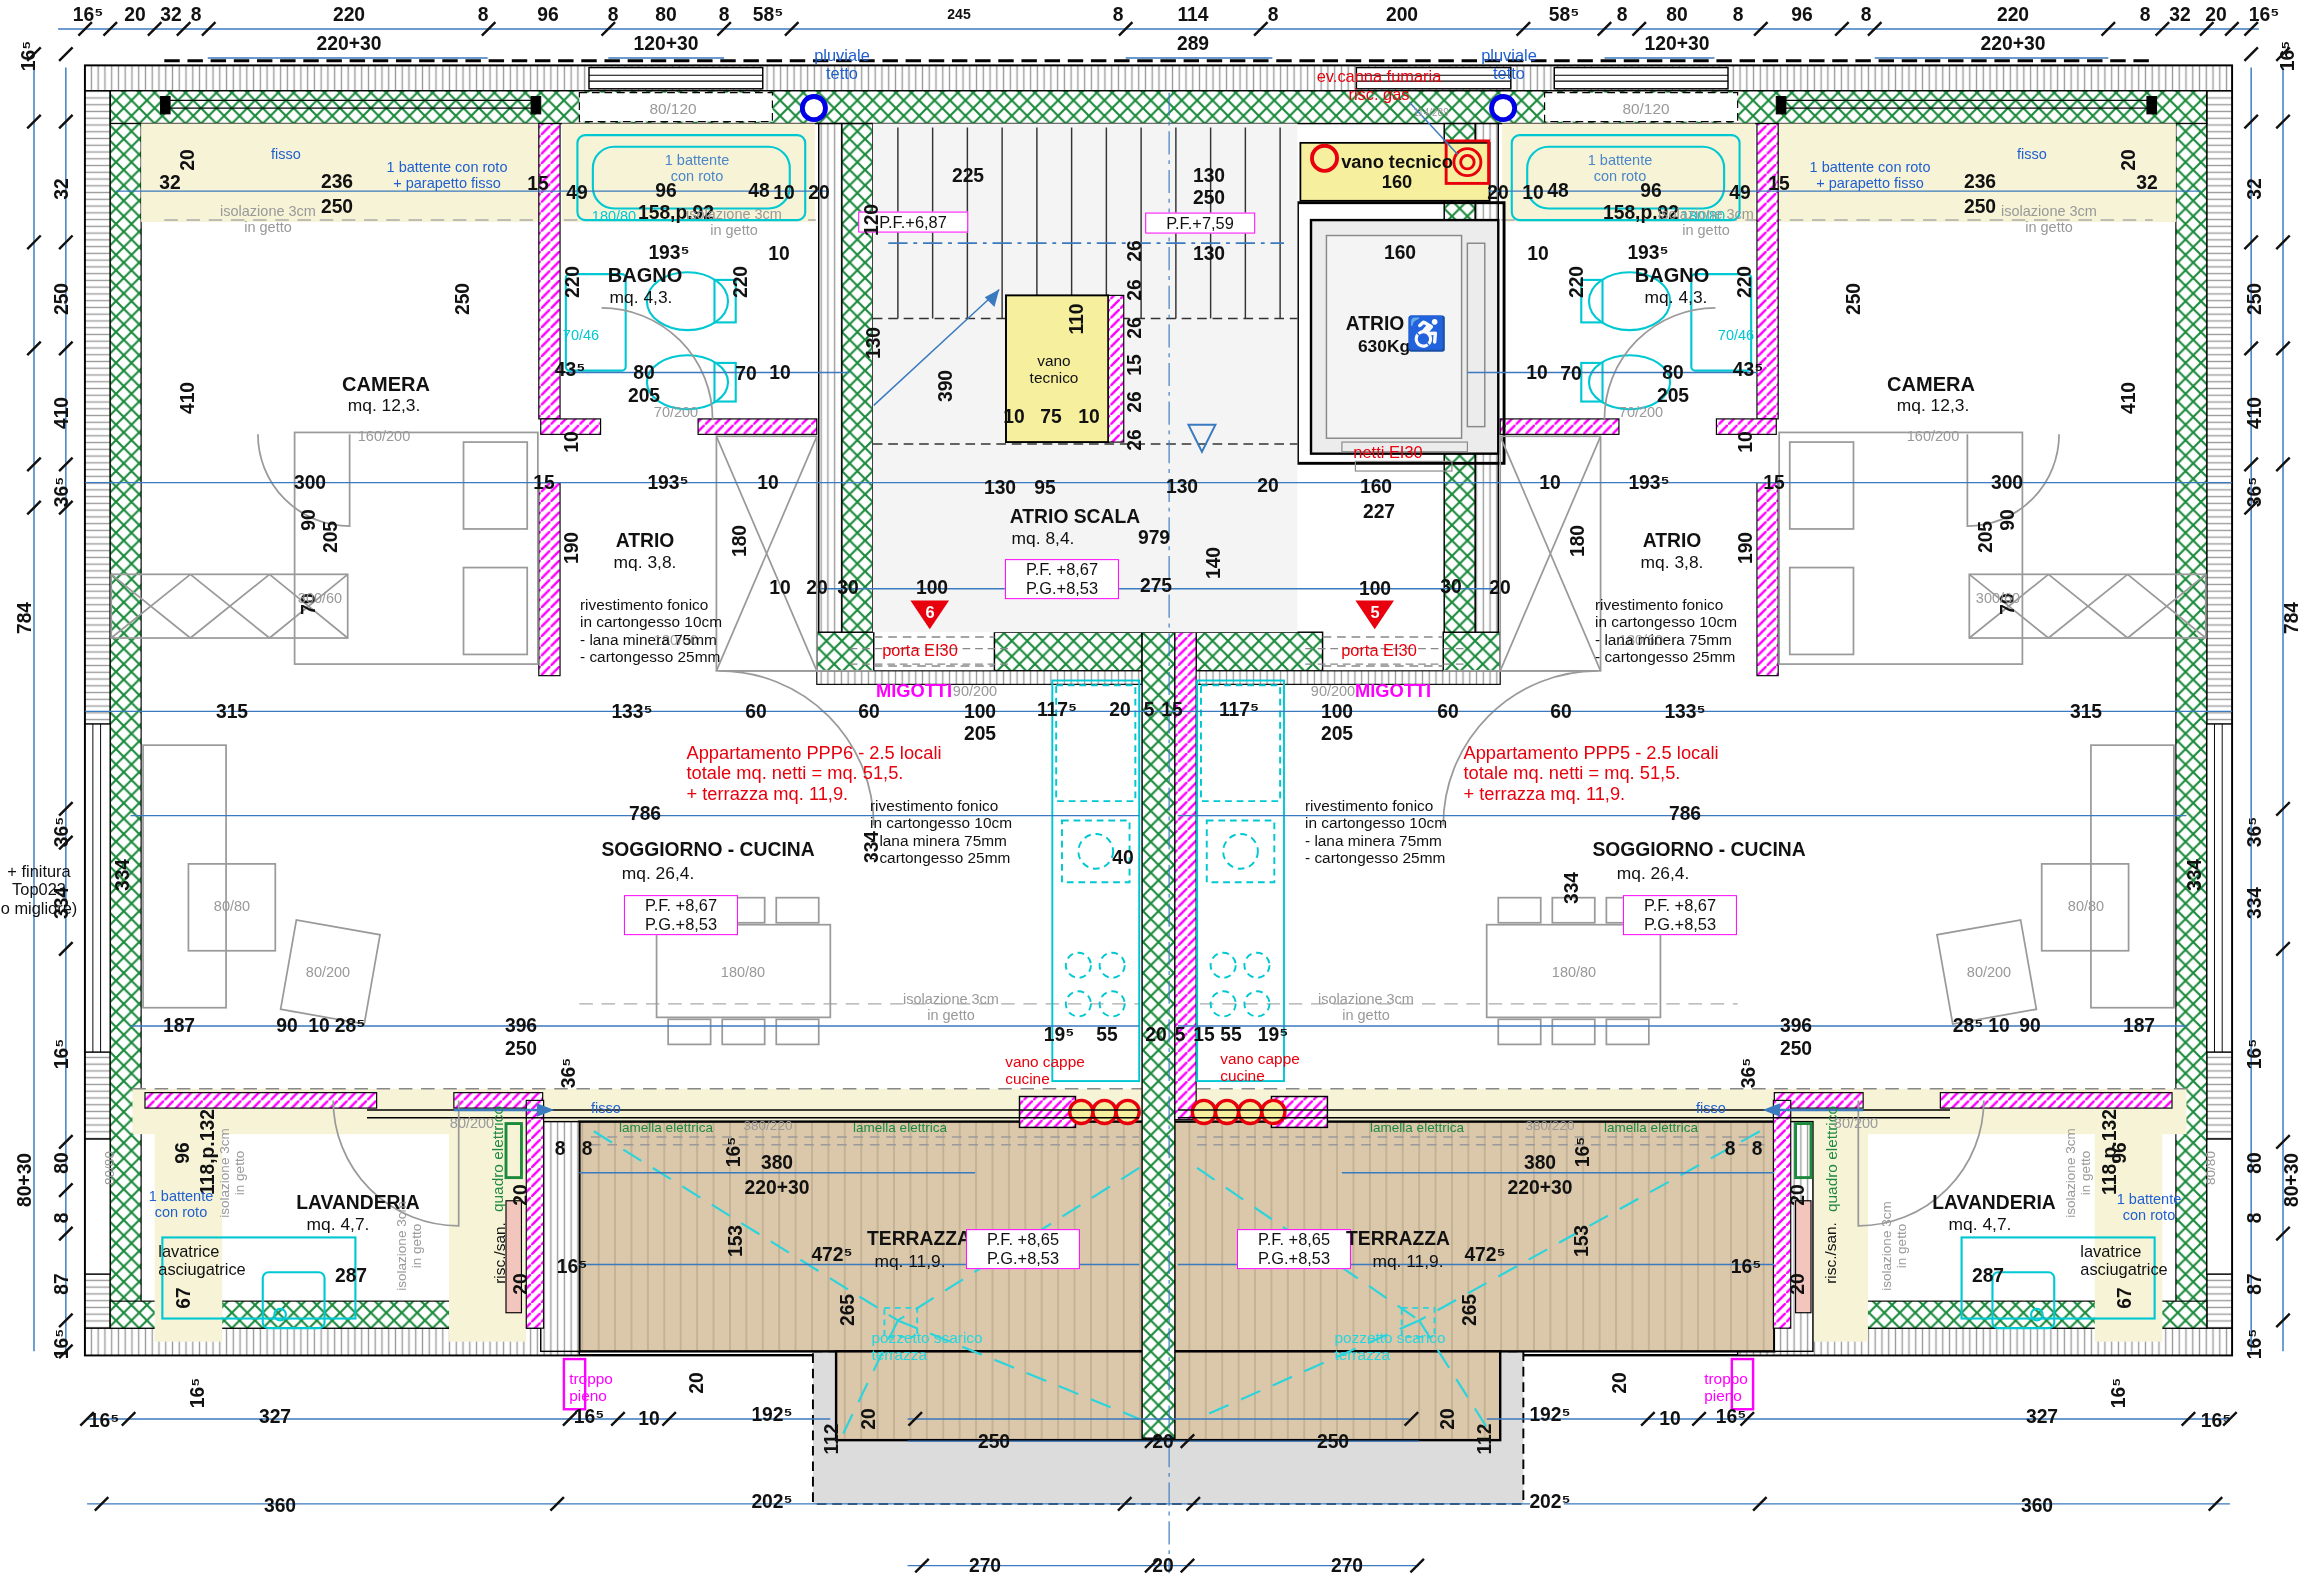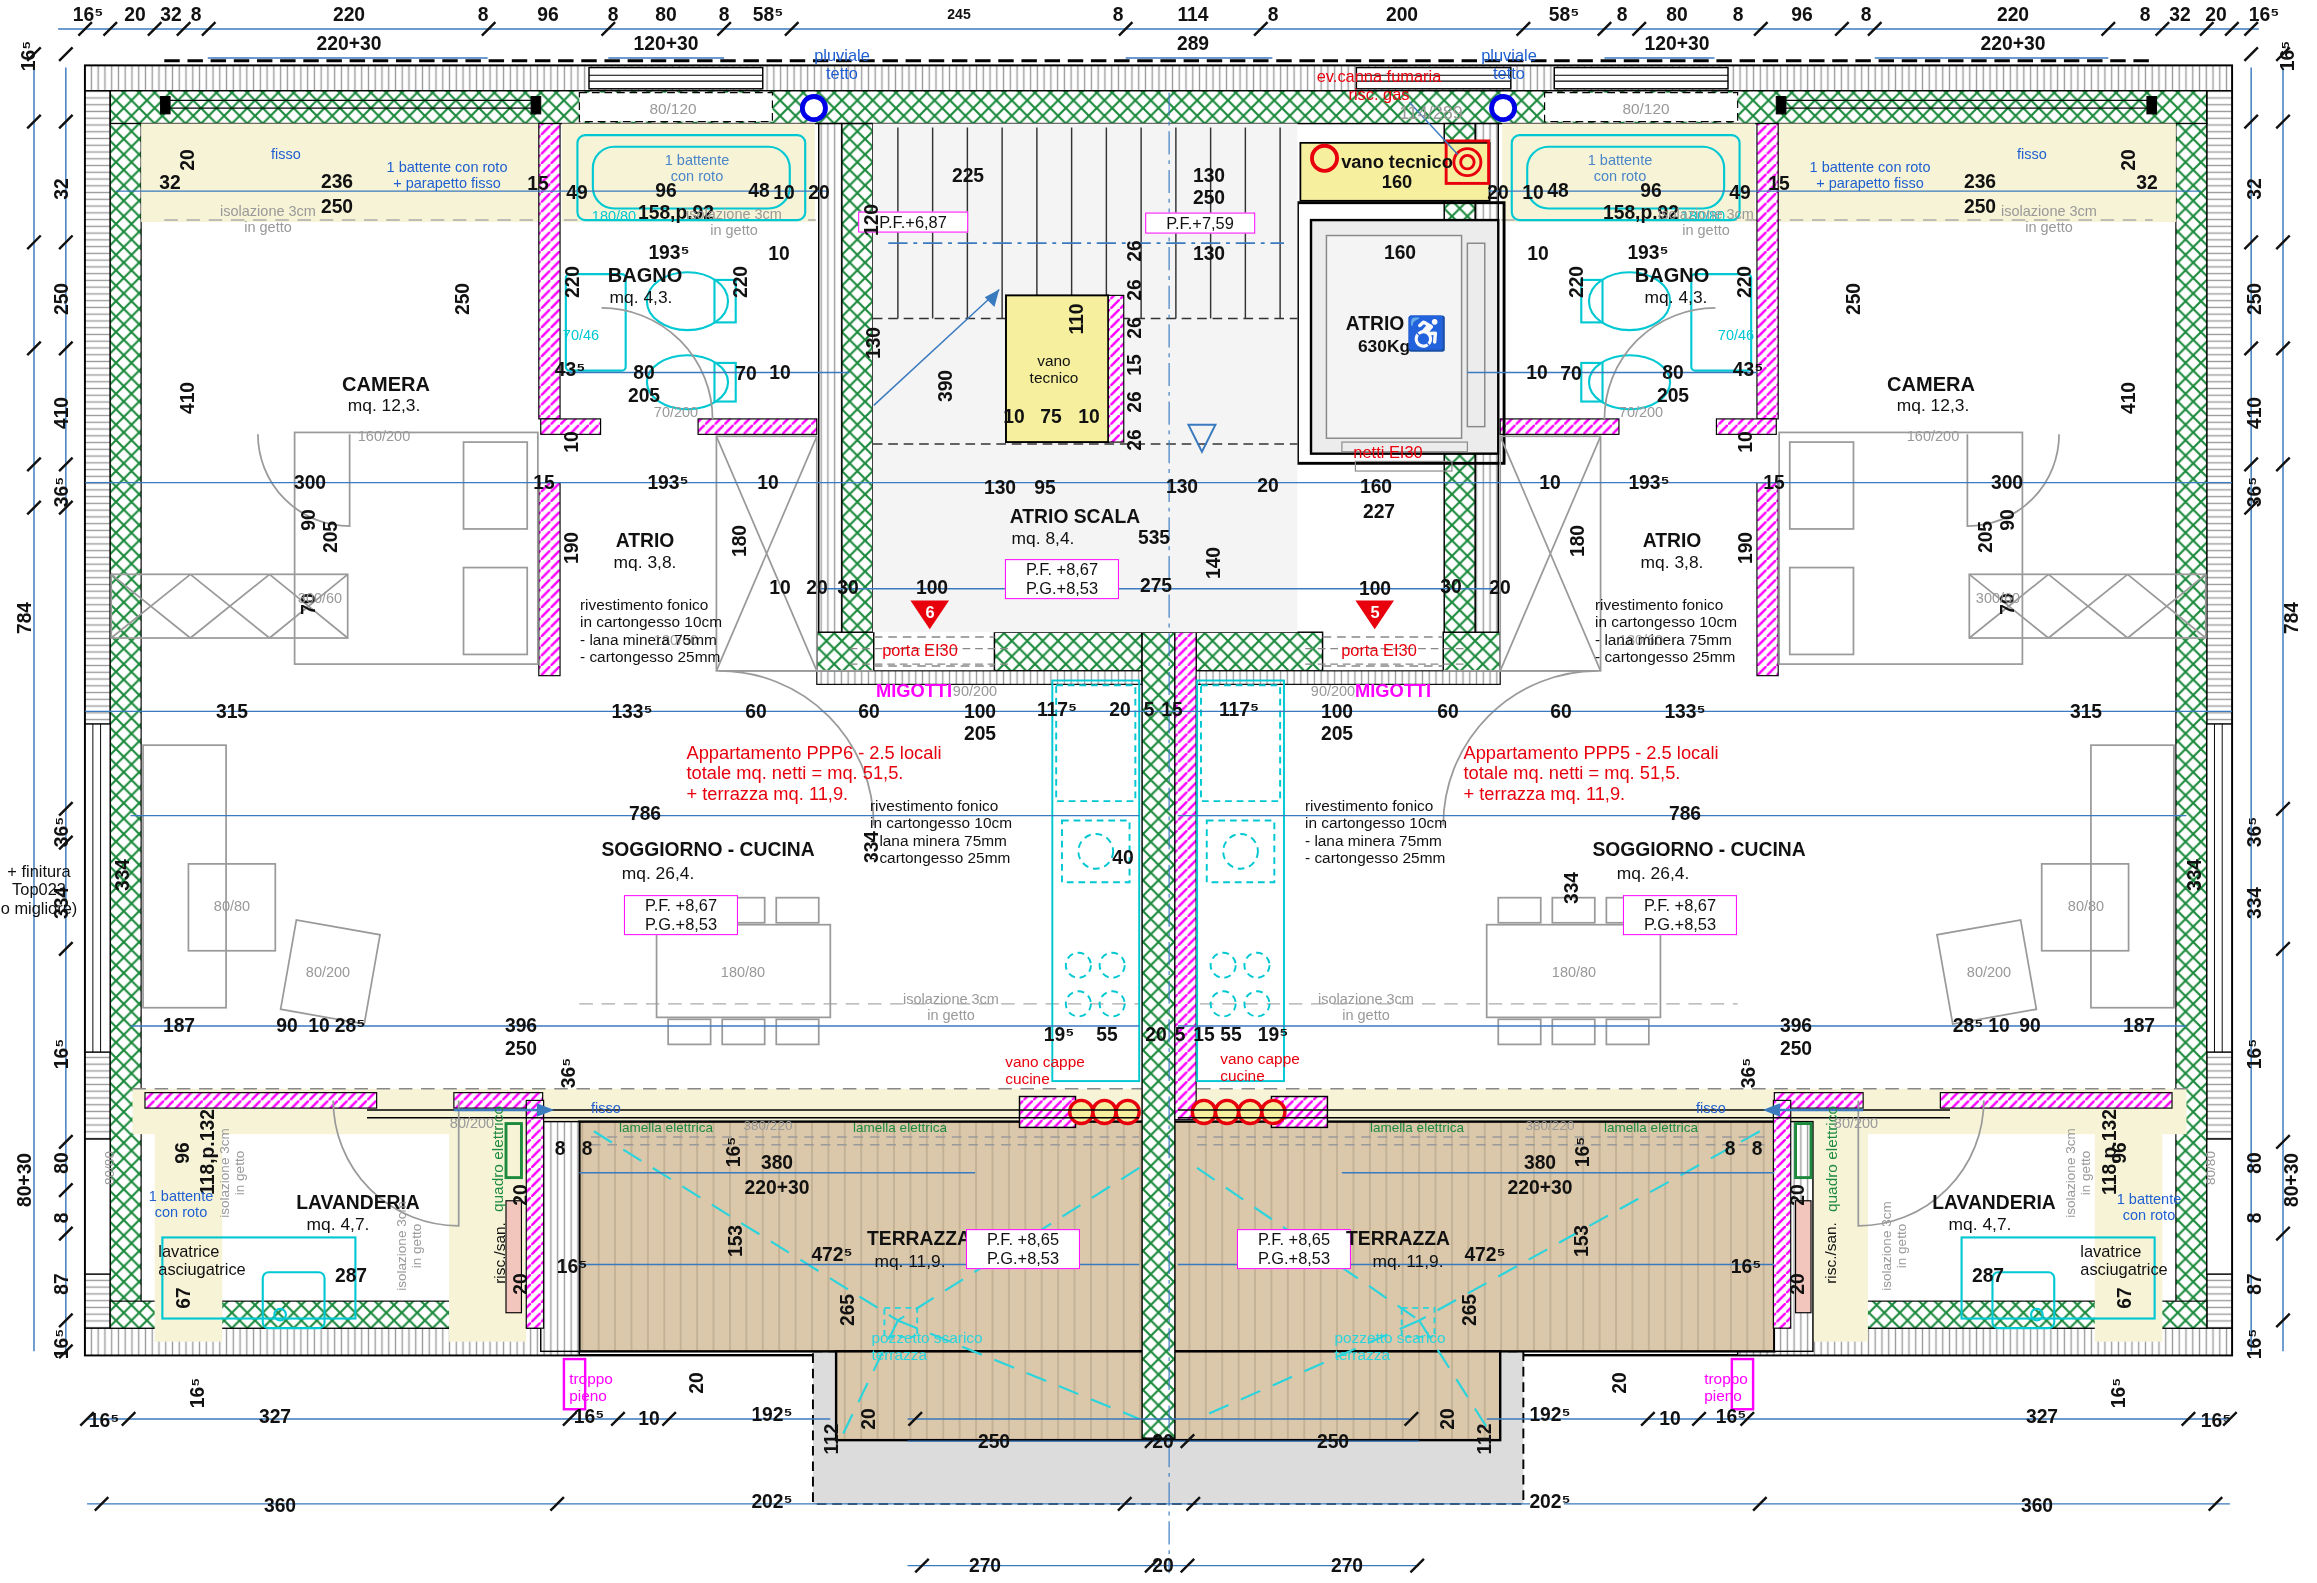--- a/index.html
+++ b/index.html
@@ -416,21 +416,21 @@
       <div class="lbl" style="left: 2255px; top: 1344px; font-size: 19.3px; transform: translate(-50%, -50%) rotate(-90deg);">16⁵</div>
       <div class="lbl note" style="left: 842px; top: 64px; font-size: 16.4px; color: rgb(31, 95, 208); transform: translate(-50%, -50%);">pluviale
 tetto</div>
       <div class="lbl note" style="left: 1509px; top: 64px; font-size: 16.4px; color: rgb(31, 95, 208); transform: translate(-50%, -50%);">pluviale
 tetto</div>
       <div class="lbl note" style="left: 1379px; top: 85px; font-size: 16.4px; color: rgb(232, 0, 13); transform: translate(-50%, -50%);">ev.canna fumaria
 risc. gas</div>
       <div class="lbl" style="left: 1397px; top: 172px; font-size: 18.3px; transform: translate(-50%, -50%);">vano tecnico
 160</div>
       <div class="lbl note" style="left: 673px; top: 109px; font-size: 15.4px; color: rgb(153, 153, 153); transform: translate(-50%, -50%);">80/120</div>
-      <div class="lbl note" style="left: 1431px; top: 113px; font-size: 18px; color: rgb(153, 153, 153); transform: translate(-50%, -50%);">114/289</div>
+      <div class="lbl note" style="left: 1431px; top: 113px; font-size: 10px; color: rgb(153, 153, 153); transform: translate(-50%, -50%);">114/289</div>
       <div class="lbl note" style="left: 1646px; top: 109px; font-size: 15.4px; color: rgb(153, 153, 153); transform: translate(-50%, -50%);">80/120</div>
       <div class="lbl note" style="left: 286px; top: 154px; font-size: 14.5px; color: rgb(31, 95, 208); transform: translate(-50%, -50%);">fisso</div>
       <div class="lbl note" style="left: 447px; top: 175px; font-size: 14.5px; color: rgb(31, 95, 208); transform: translate(-50%, -50%);">1 battente con roto
 + parapetto fisso</div>
       <div class="lbl" style="left: 188px; top: 160px; font-size: 19.3px; transform: translate(-50%, -50%) rotate(-90deg);">20</div>
       <div class="lbl" style="left: 170px; top: 183px; font-size: 19.3px; transform: translate(-50%, -50%);">32</div>
       <div class="lbl" style="left: 337px; top: 182px; font-size: 19.3px; transform: translate(-50%, -50%);">236</div>
       <div class="lbl" style="left: 337px; top: 207px; font-size: 19.3px; transform: translate(-50%, -50%);">250</div>
       <div class="lbl" style="left: 538px; top: 184px; font-size: 19.3px; transform: translate(-50%, -50%);">15</div>
       <div class="lbl note" style="left: 268px; top: 219px; font-size: 14.5px; color: rgb(153, 153, 153); transform: translate(-50%, -50%);">isolazione 3cm
@@ -556,21 +556,21 @@
       <div class="lbl note" style="left: 1333px; top: 691px; font-size: 14.5px; color: rgb(153, 153, 153); transform: translate(-50%, -50%);">90/200</div>
       <div class="lbl" style="left: 1075px; top: 517px; font-size: 19.3px; text-align: left; transform: translate(-50%, -50%);">ATRIO SCALA</div>
       <div class="lbl note" style="left: 1043px; top: 539px; font-size: 17.4px; transform: translate(-50%, -50%);">mq. 8,4.</div>
       <div class="lbl note boxm" style="left: 1062px; top: 579px; font-size: 16.4px; transform: translate(-50%, -50%);">P.F. +8,67
 P.G.+8,53</div>
       <div class="lbl" style="left: 1045px; top: 488px; font-size: 19.3px; transform: translate(-50%, -50%);">95</div>
       <div class="lbl" style="left: 1182px; top: 487px; font-size: 19.3px; transform: translate(-50%, -50%);">130</div>
       <div class="lbl" style="left: 1268px; top: 486px; font-size: 19.3px; transform: translate(-50%, -50%);">20</div>
       <div class="lbl" style="left: 1376px; top: 487px; font-size: 19.3px; transform: translate(-50%, -50%);">160</div>
       <div class="lbl" style="left: 1379px; top: 512px; font-size: 19.3px; transform: translate(-50%, -50%);">227</div>
-      <div class="lbl" style="left: 1154px; top: 538px; font-size: 19.3px; transform: translate(-50%, -50%);">535</div>
+      <div class="lbl" style="left: 1154px; top: 538px; font-size: 19.3px; transform: translate(-50%, -50%);">979</div>
       <div class="lbl" style="left: 1214px; top: 563px; font-size: 19.3px; transform: translate(-50%, -50%) rotate(-90deg);">140</div>
       <div class="lbl" style="left: 1156px; top: 586px; font-size: 19.3px; transform: translate(-50%, -50%);">275</div>
       <div class="lbl" style="left: 968px; top: 176px; font-size: 19.3px; transform: translate(-50%, -50%);">225</div>
       <div class="lbl" style="left: 1000px; top: 488px; font-size: 19.3px; transform: translate(-50%, -50%);">130</div>
       <div class="lbl" style="left: 1209px; top: 176px; font-size: 19.3px; transform: translate(-50%, -50%);">130</div>
       <div class="lbl" style="left: 1209px; top: 198px; font-size: 19.3px; transform: translate(-50%, -50%);">250</div>
       <div class="lbl" style="left: 1209px; top: 254px; font-size: 19.3px; transform: translate(-50%, -50%);">130</div>
       <div class="lbl note boxm" style="left: 913px; top: 222px; font-size: 16.4px; transform: translate(-50%, -50%);">P.F.+6,87</div>
       <div class="lbl note boxm" style="left: 1200px; top: 223px; font-size: 16.4px; transform: translate(-50%, -50%);">P.F.+7,59</div>
       <div class="lbl" style="left: 872px; top: 220px; font-size: 19.3px; transform: translate(-50%, -50%) rotate(-90deg);">120</div>

